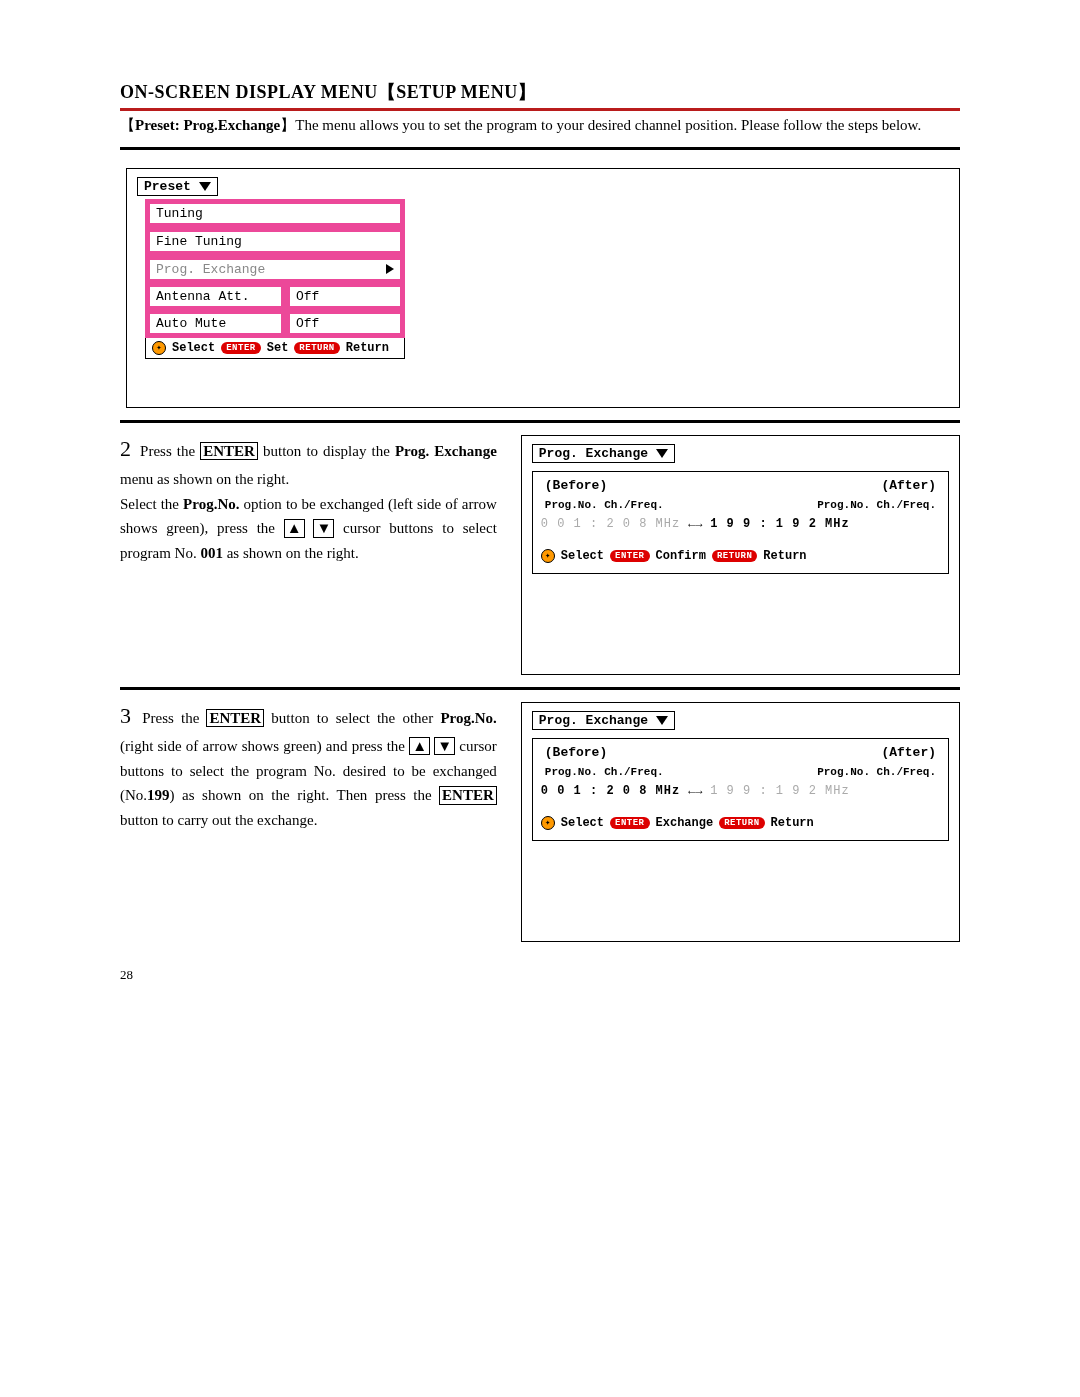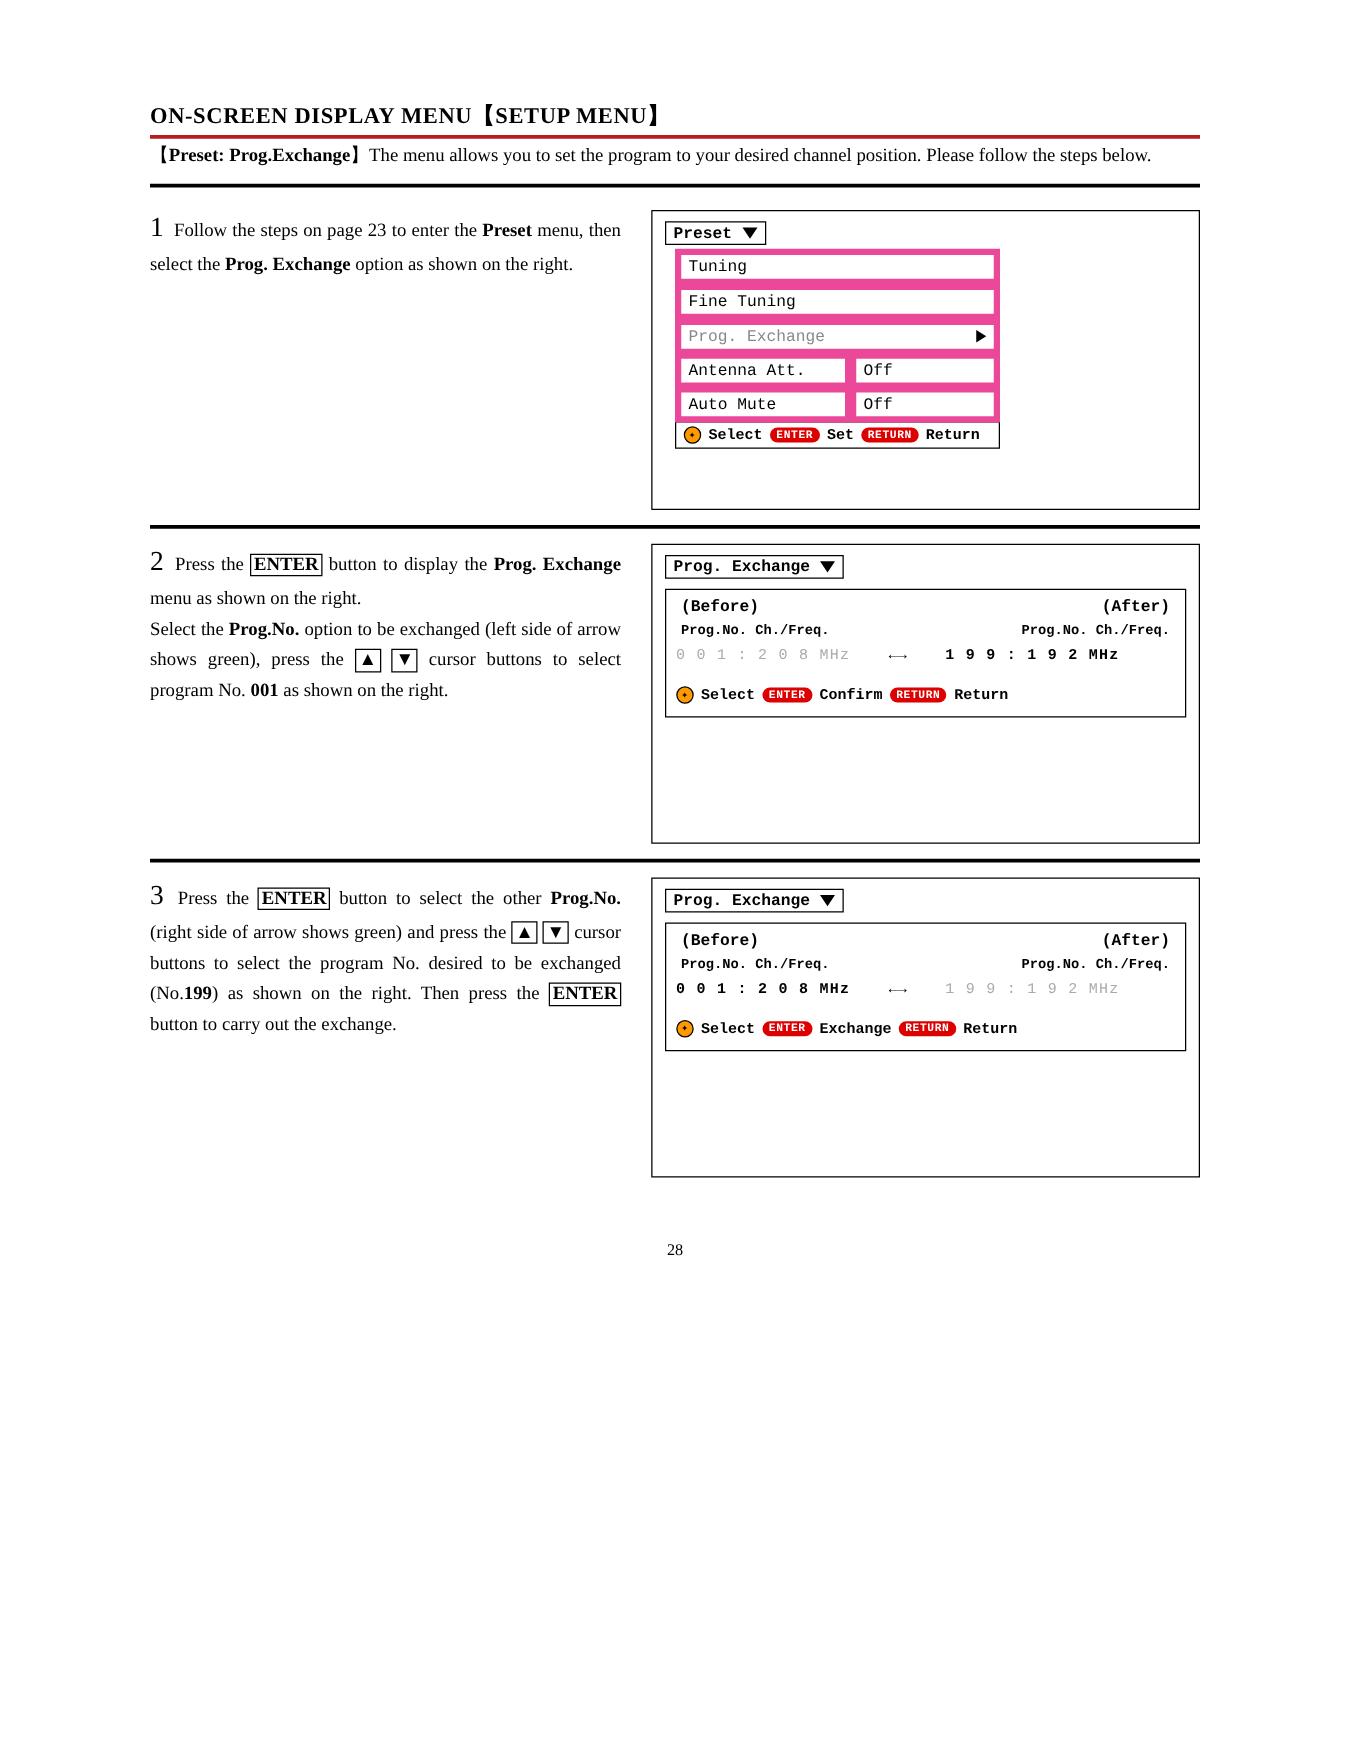--- a/index.html
+++ b/index.html
@@ -130,54 +130,50 @@
   }
   .cols-hdr {
     display:flex; justify-content:space-between;
     padding: 0 4px;
     align-items: center;
   }
   .data-line {
     margin-top:6px;
     display:flex;
     align-items:center;
-    gap:23px;
+    gap:0;
     letter-spacing:1px;
     font-size:12px;
   }
   .grey { color:#aaa; }
   .arrow-lr {
     display:inline-block;
     position:relative;
     width:30px;
     text-align:center;
     letter-spacing:0;
   }
   .pagenum {
-    text-align:center;
+    text-align:left;
     font-size:13px;
-    margin-top:38px;
+    margin-top:13px;
   }
 </style>
 </head>
 <body>
 
 <div class="page-title">
   <span>ON-SCREEN DISPLAY MENU</span>【<span>SETUP MENU</span>】
 </div>
 
 <div class="intro">
   【<span class="heading">Preset: Prog.Exchange</span>】<span>The menu allows you to set the program to your desired channel position. Please follow the steps below.</span>
 </div>
 
 <div class="section">
-  <div class="section-text">
-    <span class="num">1</span>
-    <span>Follow the steps on page 23 to enter the </span><b>Preset</b><span> menu, then select the </span><b>Prog. Exchange</b><span> option as shown on the right.</span>
-  </div>
   <div class="section-fig">
     <div class="fig-header">
       <b>Preset</b>
       <span class="tri-down"></span>
     </div>
     <div class="menu-block">
       <div class="menu-cell">Tuning</div>
       <div class="menu-cell">Fine Tuning</div>
       <div class="menu-cell" style="display:flex;justify-content:space-between;align-items:center;color:#888;">
         <span>Prog. Exchange</span>

